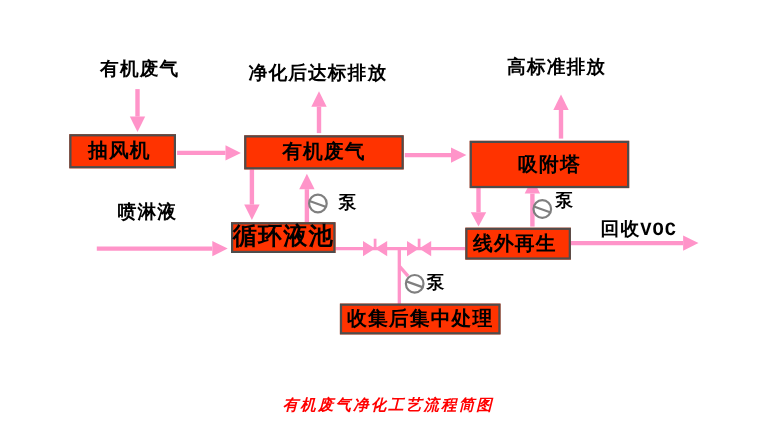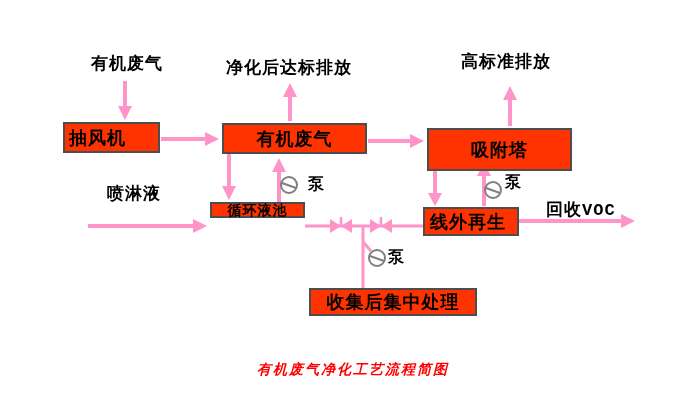--- a/index.html
+++ b/index.html
@@ -12,21 +12,21 @@
   .layer { position:absolute; left:0; top:0; width:699px; height:400px; }
   .node {
     position:absolute; box-sizing:border-box;
     background:var(--box-fill,#FF3300);
     border:2px solid var(--box-border,#4D4D4D);
     color:var(--label-color,#000);
     font-weight:bold; font-size:18px; letter-spacing:1px;
     display:flex; align-items:center; justify-content:center;
     white-space:nowrap; line-height:1;
   }
-  .node.align-left { justify-content:flex-start; padding-left:4px; }
+  .node.align-left { justify-content:flex-start; padding-left:15px; }
   .lbl {
     position:absolute; color:var(--label-color,#000);
     font-weight:bold; font-size:17px; letter-spacing:1px;
     white-space:nowrap; line-height:1;
   }
   .pump-lbl { font-size:16px; letter-spacing:0; }
   .caption {
     position:absolute; color:var(--title-color,#F00);
     font-weight:bold; font-style:italic; font-size:14px;
     letter-spacing:2px; white-space:nowrap; line-height:1;
@@ -132,25 +132,25 @@
       <line class="pump-l" x1="370" y1="256" x2="384" y2="261"></line>
     </g>
   </svg>
 
   <div class="node align-left" style="left:63px; top:122px; width:97px; height:31px;">抽风机</div>
 
   <div class="node" style="left:222px; top:123px; width:145px; height:31px;">有机废气</div>
 
   <div class="node" style="left:427px; top:128px; width:145px; height:43px;">吸附塔</div>
 
-  <div class="node" style="left:210px; top:202px; width:95px; height:16px; font-size:14px;">循环液池</div>
+  <div class="node" style="left:210px; top:202px; width:95px; height:28px; font-size:22px;">循环液池</div>
 
   <div class="node align-left" style="left:423px; top:207px; width:96px; height:29px; font-size:18px; padding-left:5px;">线外再生</div>
 
-  <div class="node" style="left:309px; top:288px; width:168px; height:28px;">收集后集中处理</div>
+  <div class="node" style="left:309px; top:276px; width:146px; height:28px;">收集后集中处理</div>
 
   <div class="lbl" style="left:91px; top:55px;">有机废气</div>
 
   <div class="lbl" style="left:226px; top:59px;">净化后达标排放</div>
 
   <div class="lbl" style="left:461px; top:53px;">高标准排放</div>
 
   <div class="lbl" style="left:107px; top:185px;">喷淋液</div>
 
   <div class="lbl" style="left:546px; top:202px;font-family:Liberation Mono, monospace;">回收VOC</div>

